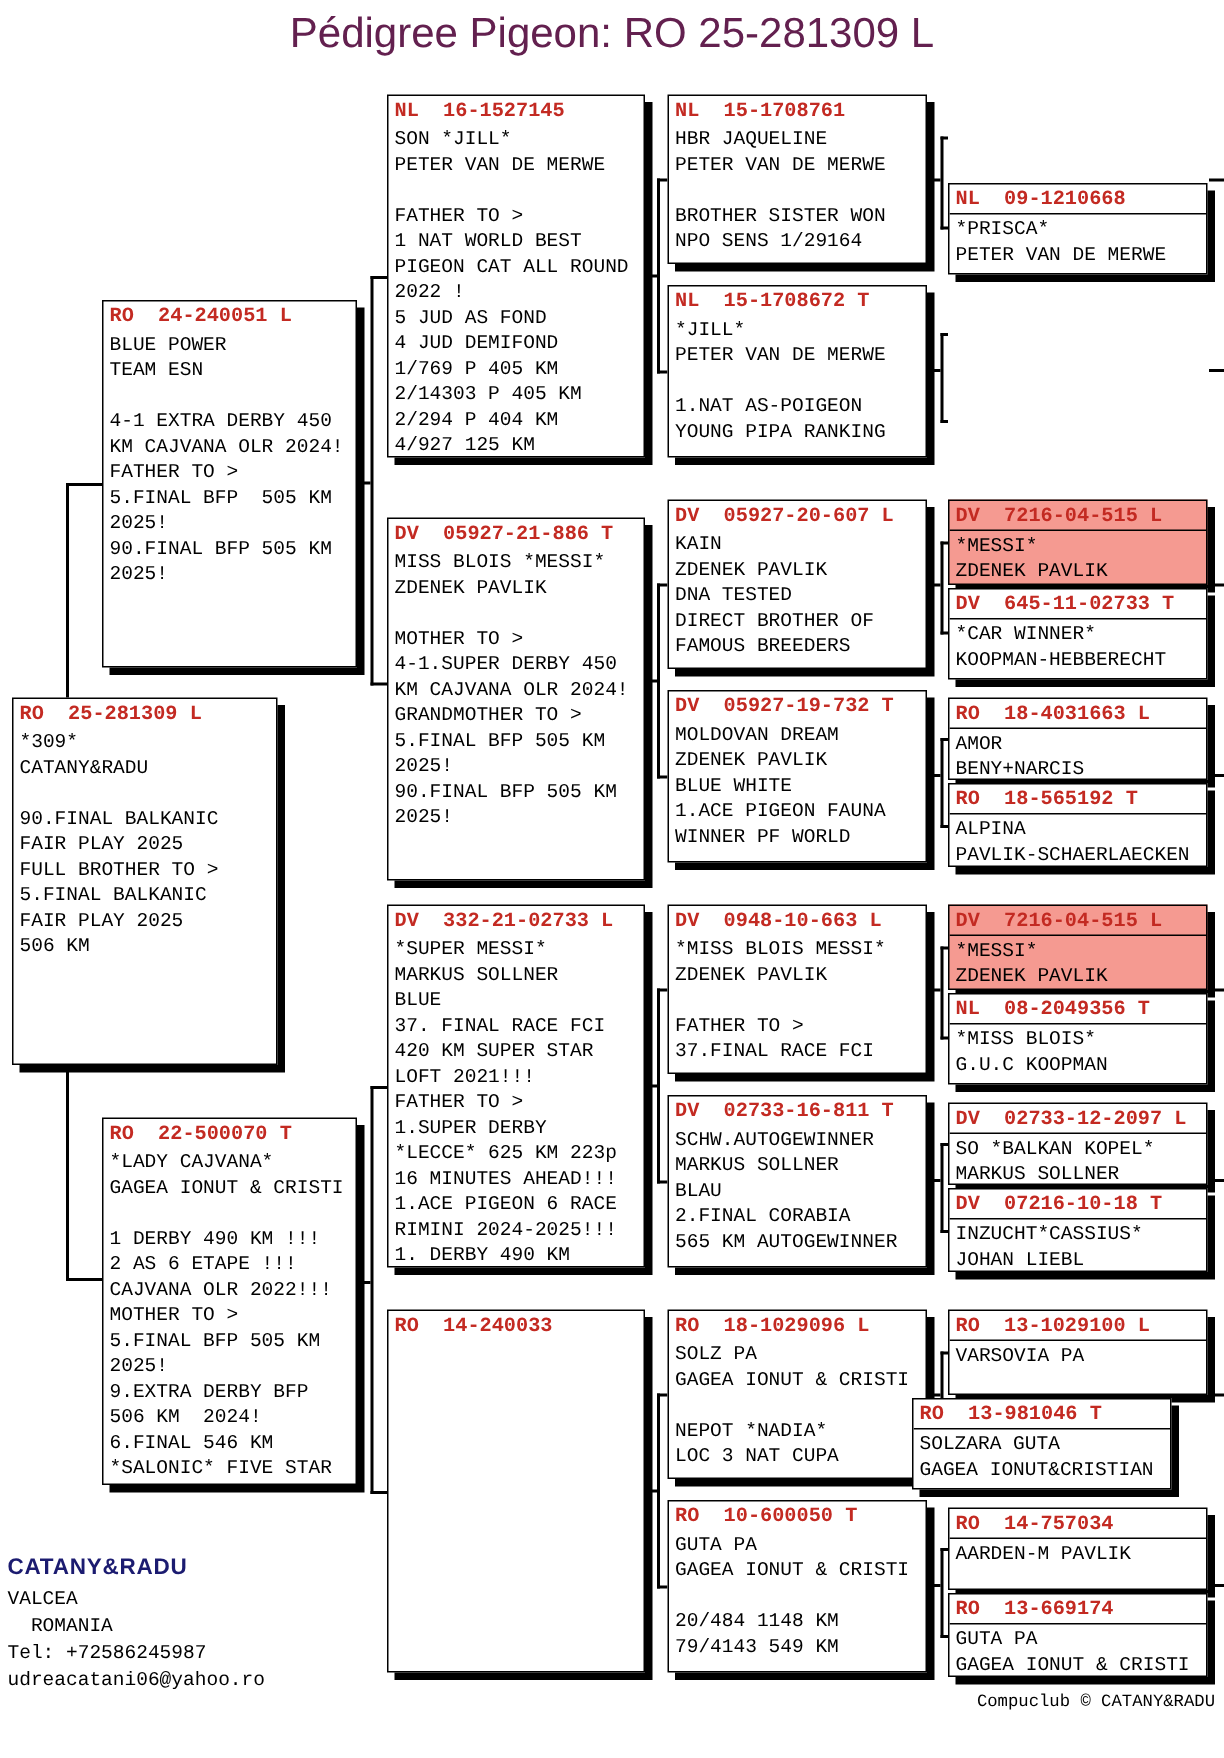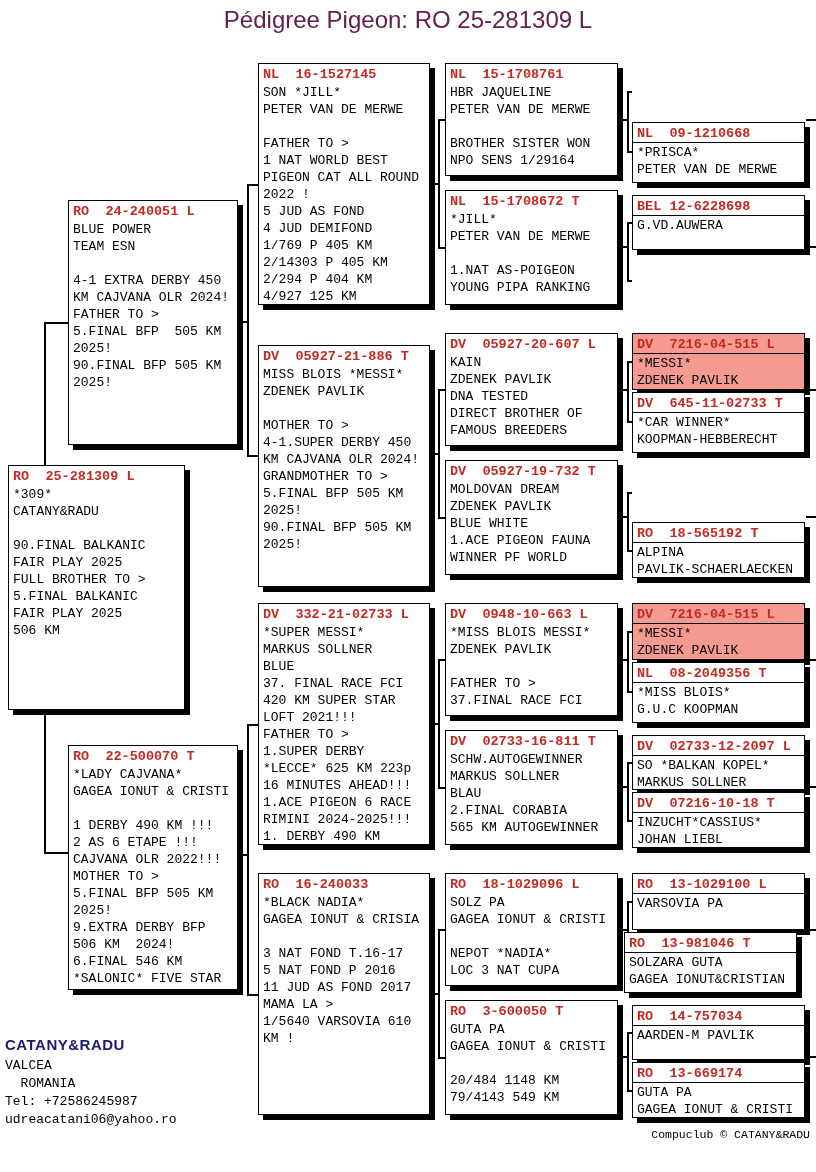--- a/index.html
+++ b/index.html
@@ -6,21 +6,21 @@
     --header-red:#c32a22;
     --highlight-pink:#f59a91;
     --title-purple:#63204f;
     --owner-navy:#1b1b70;
     --line-black:#000000;
   }
   html,body{margin:0;padding:0;background:#fff;}
   #page{position:relative;width:816px;height:1172px;background:#fff;
         font-family:"Liberation Mono",monospace;color:#000;overflow:hidden;}
   #title{position:absolute;top:6px;left:0;width:100%;text-align:center;
-         font-family:"Liberation Sans",sans-serif;font-size:24px;color:var(--title-purple);}
+         font-family:"Liberation Sans",sans-serif;font-size:28px;color:var(--title-purple);}
   .ln{position:absolute;background:var(--line-black);}
   .pbox{position:absolute;background:#fff;border:1px solid #000;
         box-shadow:5px 5px 0 #000;box-sizing:border-box;overflow:hidden;}
   .pbox.hl{background:var(--highlight-pink);}
   .bh{font-weight:bold;color:var(--header-red);font-size:13.5px;line-height:15px;
       padding:3px 4px 1px;white-space:pre;}
   .pbox.u .bh{border-bottom:1px solid #000;}
   .bb{font-size:13px;line-height:17px;padding:1px 4px;white-space:pre;color:#000;}
   #contact-name{position:absolute;left:5px;top:1036px;font-family:"Liberation Sans",sans-serif;
       font-weight:bold;font-size:15px;letter-spacing:.5px;color:var(--owner-navy);}
@@ -189,30 +189,21 @@
 LOFT 2021!!!
 FATHER TO &gt;
 1.SUPER DERBY
 *LECCE* 625 KM 223p
 16 MINUTES AHEAD!!!
 1.ACE PIGEON 6 RACE
 RIMINI 2024-2025!!!
 1. DERBY 490 KM</div>
     </div>
   <div class="pbox" style="left:258px;top:873px;width:172px;height:242px">
-      <div class="bh">RO  16-240033</div>
-      <div class="bb">*BLACK NADIA*
-GAGEA IONUT &amp; CRISIA
-
-3 NAT FOND T.16-17
-5 NAT FOND P 2016
-11 JUD AS FOND 2017
-MAMA LA &gt;
-1/5640 VARSOVIA 610
-KM !</div>
+      <div class="bh">RO  14-240033</div>
     </div>
 
   <div class="pbox" style="left:445px;top:63px;width:173px;height:113px">
       <div class="bh">NL  15-1708761</div>
       <div class="bb">HBR JAQUELINE
 PETER VAN DE MERWE
 
 BROTHER SISTER WON
 NPO SENS 1/29164</div>
     </div>
@@ -258,47 +249,48 @@
     </div>
   <div class="pbox" style="left:445px;top:873px;width:173px;height:113px">
       <div class="bh">RO  18-1029096 L</div>
       <div class="bb">SOLZ PA
 GAGEA IONUT &amp; CRISTI
 
 NEPOT *NADIA*
 LOC 3 NAT CUPA</div>
     </div>
   <div class="pbox" style="left:445px;top:1000px;width:173px;height:115px">
-      <div class="bh">RO  3-600050 T</div>
+      <div class="bh">RO  10-600050 T</div>
       <div class="bb">GUTA PA
 GAGEA IONUT &amp; CRISTI
 
 20/484 1148 KM
 79/4143 549 KM</div>
     </div>
 
   <div class="pbox u" style="left:632px;top:122px;width:173px;height:61px">
       <div class="bh">NL  09-1210668</div>
       <div class="bb">*PRISCA*
 PETER VAN DE MERWE</div>
     </div>
-  <div class="pbox u" style="left:632px;top:195px;width:173px;height:55px">
-      <div class="bh">BEL 12-6228698</div>
-      <div class="bb">G.VD.AUWERA</div>
-    </div>
   <div class="pbox u hl" style="left:632px;top:333px;width:173px;height:57px">
       <div class="bh">DV  7216-04-515 L</div>
       <div class="bb">*MESSI*
 ZDENEK PAVLIK</div>
     </div>
   <div class="pbox u" style="left:632px;top:392px;width:173px;height:61px">
       <div class="bh">DV  645-11-02733 T</div>
       <div class="bb">*CAR WINNER*
 KOOPMAN-HEBBERECHT</div>
     </div>
+  <div class="pbox u" style="left:632px;top:465px;width:173px;height:55px">
+      <div class="bh">RO  18-4031663 L</div>
+      <div class="bb">AMOR
+BENY+NARCIS</div>
+    </div>
   <div class="pbox u" style="left:632px;top:522px;width:173px;height:56px">
       <div class="bh">RO  18-565192 T</div>
       <div class="bb">ALPINA
 PAVLIK-SCHAERLAECKEN</div>
     </div>
   <div class="pbox u hl" style="left:632px;top:603px;width:173px;height:57px">
       <div class="bh">DV  7216-04-515 L</div>
       <div class="bb">*MESSI*
 ZDENEK PAVLIK</div>
     </div>
@@ -314,21 +306,21 @@
     </div>
   <div class="pbox u" style="left:632px;top:792px;width:173px;height:56px">
       <div class="bh">DV  07216-10-18 T</div>
       <div class="bb">INZUCHT*CASSIUS*
 JOHAN LIEBL</div>
     </div>
   <div class="pbox u" style="left:632px;top:873px;width:173px;height:57px">
       <div class="bh">RO  13-1029100 L</div>
       <div class="bb">VARSOVIA PA</div>
     </div>
-  <div class="pbox u" style="left:624px;top:932px;width:173px;height:61px">
+  <div class="pbox u" style="left:608px;top:932px;width:173px;height:61px">
       <div class="bh">RO  13-981046 T</div>
       <div class="bb">SOLZARA GUTA
 GAGEA IONUT&amp;CRISTIAN</div>
     </div>
   <div class="pbox u" style="left:632px;top:1005px;width:173px;height:55px">
       <div class="bh">RO  14-757034</div>
       <div class="bb">AARDEN-M PAVLIK</div>
     </div>
   <div class="pbox u" style="left:632px;top:1062px;width:173px;height:56px">
       <div class="bh">RO  13-669174</div>

